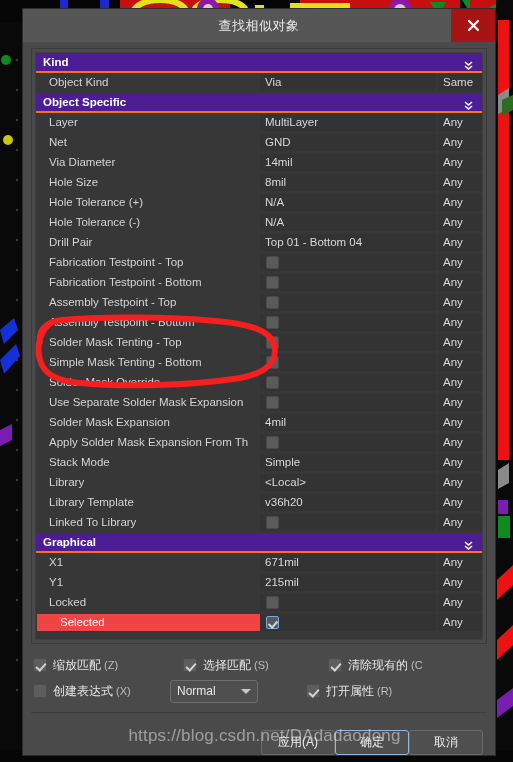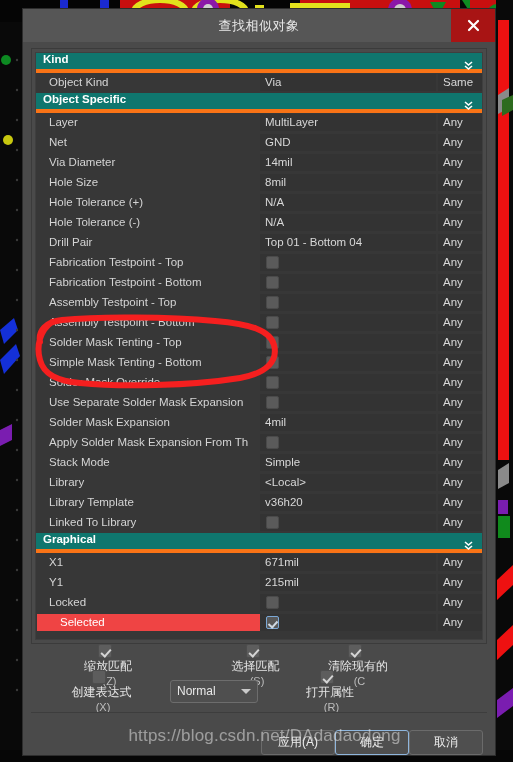--- a/index.html
+++ b/index.html
@@ -51,23 +51,23 @@
     min-height: 0;
   }
   .grid {
     background: #373737;
     flex: 1 1 auto;
     overflow: hidden;
     border: 1px solid #3f3f3f;
   }
   .section-row {
     height: 20px;
-    background: #0f766e;
-    border-bottom: 4px solid #f97316;
-    display: flex; 
+    background: #4c1d95;
+    border-bottom: 2px solid #f97316;
+    display: flex; align-items: center;
     position: relative;
     cursor: pointer;
   }
   .section-row .sec-label {
     color: #ffffff; font-size: 11.5px; font-weight: bold;
     padding-left: 7px;
   }
   .chev { position: absolute; right: 8px; top: 4px; }
 
   .row {
@@ -134,21 +134,20 @@
     flex: none;
     padding: 8px 10px 4px 10px;
     background: #4a4a4a;
   }
   .opt-row { display: flex; align-items: center; height: 26px; }
   .opt {
     display: flex; align-items: center;
     color: #e6e6e6; font-size: 12px;
     cursor: pointer;
     user-select: none;
-    flex-direction: column;
   }
   .opt .box {
     width: 14px; height: 14px; flex: none;
     background: #5d5d5d; border: 1px solid #4d4d4d;
     border-radius: 2px; margin-right: 6px;
     position: relative;
   }
   .opt .box.checked::after {
     content: "";
     position: absolute; left: 4px; top: 2px;

